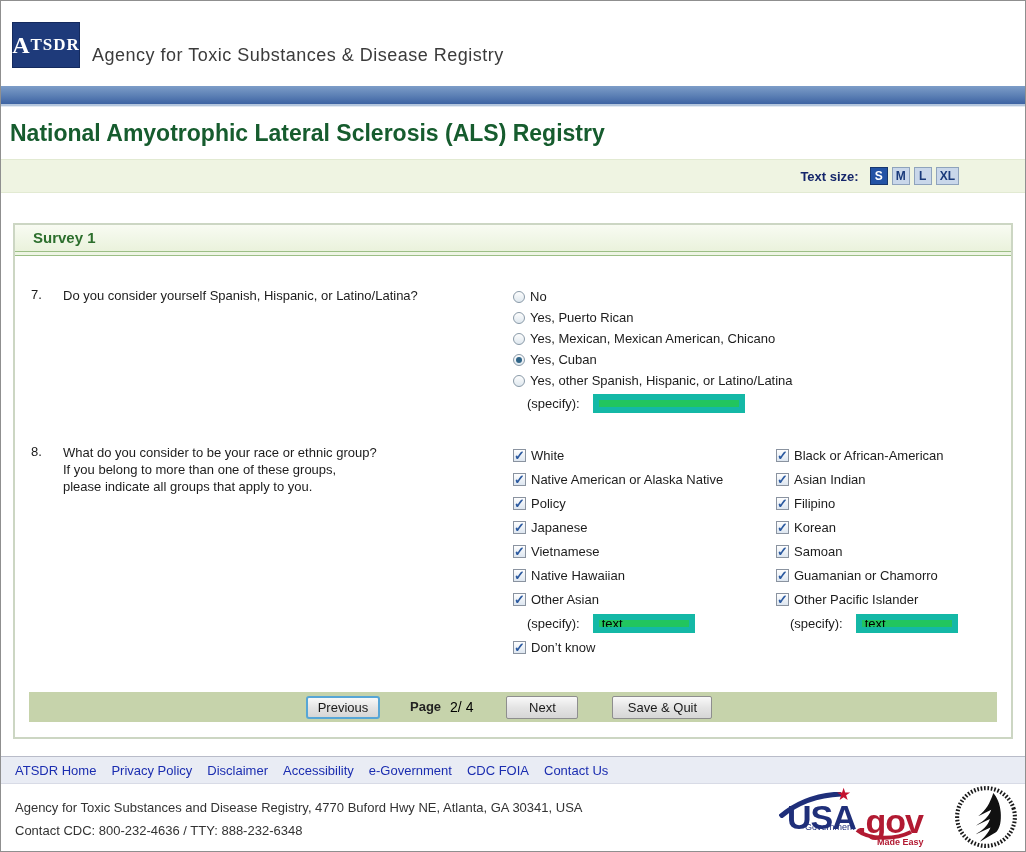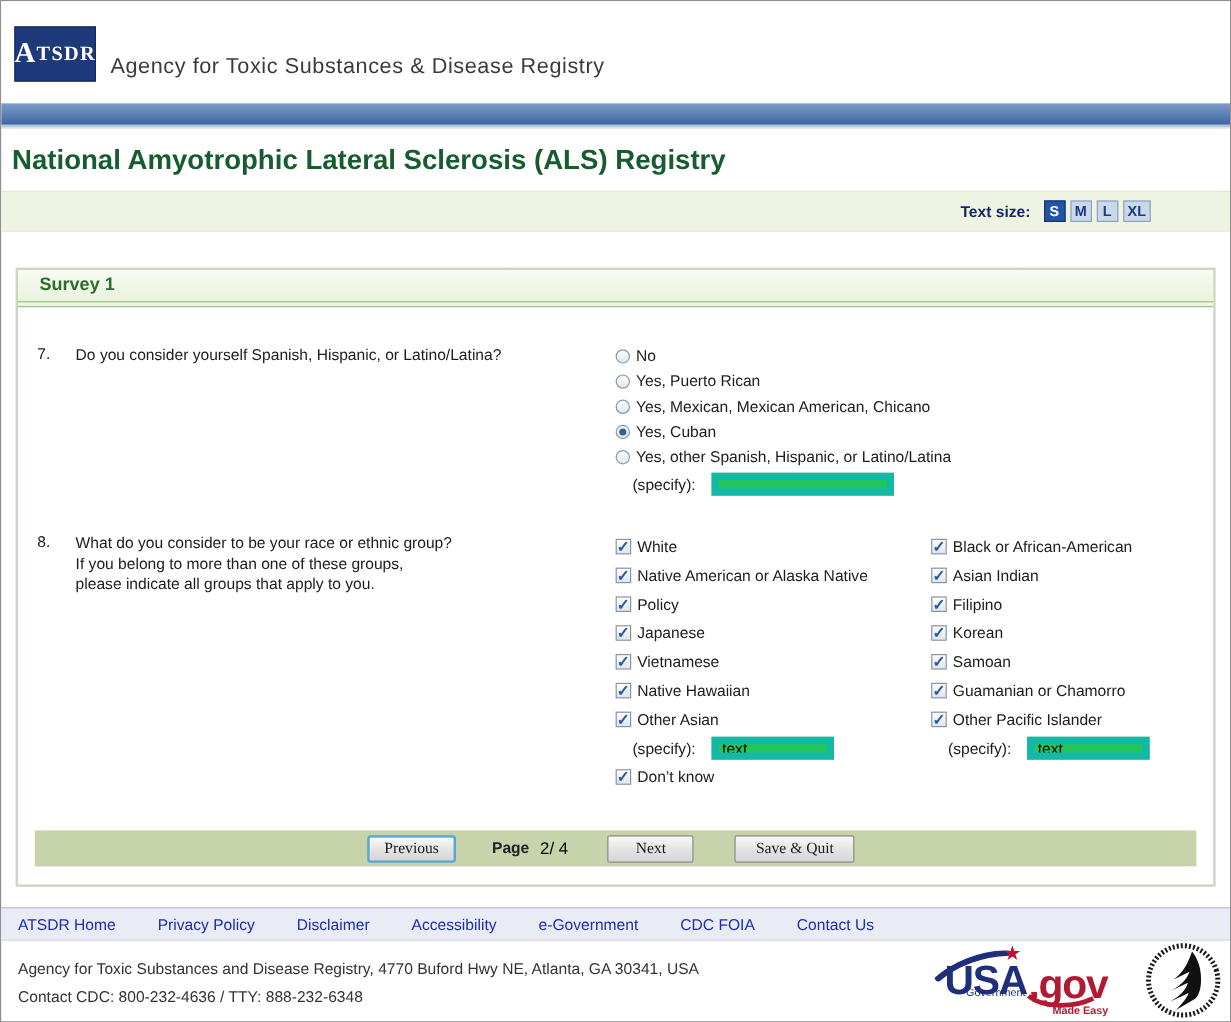--- a/index.html
+++ b/index.html
@@ -99,34 +99,34 @@
 
   
   .navbar {
     margin: auto 14px 0 14px; height: 30px; background: #c6d3ab;
     display: flex; align-items: center;
   }
   .btn {
     height: 23px; font-size: 13px; color: #1a1a1a; cursor: pointer;
     background: linear-gradient(#f9f9f9, #e4e4e4 50%, #d6d6d6);
     border: 1px solid #8e8e8e; border-radius: 2px;
-    font-family: Liberation Serif, serif;
+    font-family: Liberation Sans, sans-serif;
   }
   .btn-prev { margin-left: 277px; width: 74px; border: 2px solid #57a6d6; border-radius: 3px; }
   .page-ind { margin-left: 30px; display: flex; align-items: flex-start; }
   .page-word { font-size: 13px; font-weight: bold; color: #222; }
   .page-num { font-size: 14px; font-weight: normal; color: #000; margin-left: 9px; }
   .btn-next { margin-left: 33px; width: 72px; }
   .btn-save { margin-left: 34px; width: 100px; }
 
   
   .flinks {
     margin-top: 17px; height: 28px; background: #e9ecf4;
     border-top: 1px solid #b9bcc9; border-bottom: 1px solid #d8dbe6;
-    display: flex; align-items: center; padding-left: 14px; gap: 35px;
+    display: flex; align-items: center; padding-left: 14px; gap: 15px;
   }
   .flinks a { font-size: 13px; color: #1b2db0; text-decoration: none; cursor: pointer; }
 
   
   .footer { position: relative; padding: 12px 0 0 14px; }
   .footer .line { font-size: 13px; color: #333; line-height: 23px; }
 
   .usagov { position: absolute; right: 84px; top: 6px; width: 160px; height: 62px; }
   .usagov .swoosh { position: absolute; left: -2px; top: 2px; }
   .usagov .star { position: absolute; left: 55px; top: -6px; color: #c3112f; font-size: 17px; }

